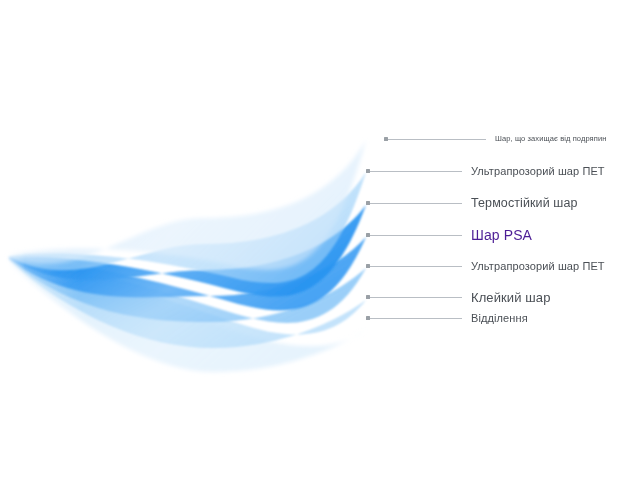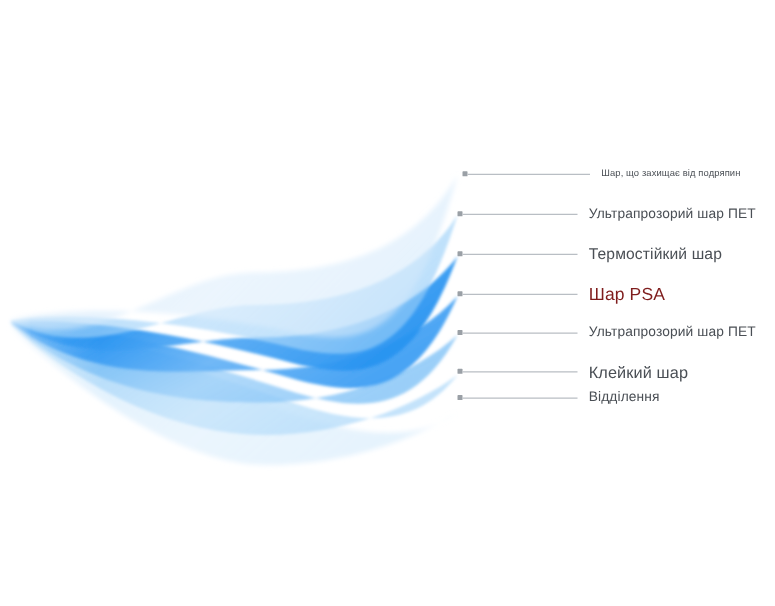--- a/index.html
+++ b/index.html
@@ -178,39 +178,39 @@
                  C 292,274 330,272 366,140
                  C 330,204 264,218 202,218
                  C 138,218 74,288 8,255 Z" fill="url(#sheen)"></path>
       </g>
 
       <rect x="0" y="120" width="180" height="280" fill="url(#fadeLeft)"></rect>
     </g>
   </svg>
 
   <div id="callouts">
-      <div class="callout" style="left: 370px; top: 130px;">
+      <div class="callout" style="left: 384px; top: 130px;">
         <span class="callout-tick" style="background: rgb(154, 160, 166);"></span>
         <span class="callout-line" style="width: 98px; background: rgb(185, 190, 196);"></span>
         <span class="callout-label" style="font-size: 7.5px; color: rgb(74, 79, 85);">Шар, що захищає від подряпин</span>
       </div>
       <div class="callout" style="left: 366px; top: 162px;">
         <span class="callout-tick" style="background: rgb(154, 160, 166);"></span>
         <span class="callout-line" style="width: 92px; background: rgb(185, 190, 196);"></span>
         <span class="callout-label" style="font-size: 11px; color: rgb(74, 79, 85);">Ультрапрозорий шар ПЕТ</span>
       </div>
       <div class="callout" style="left: 366px; top: 194px;">
         <span class="callout-tick" style="background: rgb(154, 160, 166);"></span>
         <span class="callout-line" style="width: 92px; background: rgb(185, 190, 196);"></span>
         <span class="callout-label" style="font-size: 12.5px; color: rgb(74, 79, 85);">Термостійкий шар</span>
       </div>
       <div class="callout" style="left: 366px; top: 226px;">
         <span class="callout-tick" style="background: rgb(154, 160, 166);"></span>
         <span class="callout-line" style="width: 92px; background: rgb(185, 190, 196);"></span>
-        <span class="callout-label" style="font-size: 14px; color: #7f1d1d;">Шар PSA</span>
+        <span class="callout-label" style="font-size: 14px; color: #4c1d95;">Шар PSA</span>
       </div>
       <div class="callout" style="left: 366px; top: 257px;">
         <span class="callout-tick" style="background: rgb(154, 160, 166);"></span>
         <span class="callout-line" style="width: 92px; background: rgb(185, 190, 196);"></span>
         <span class="callout-label" style="font-size: 11px; color: rgb(74, 79, 85);">Ультрапрозорий шар ПЕТ</span>
       </div>
       <div class="callout" style="left: 366px; top: 288px;">
         <span class="callout-tick" style="background: rgb(154, 160, 166);"></span>
         <span class="callout-line" style="width: 92px; background: rgb(185, 190, 196);"></span>
         <span class="callout-label" style="font-size: 13px; color: rgb(74, 79, 85);">Клейкий шар</span>

